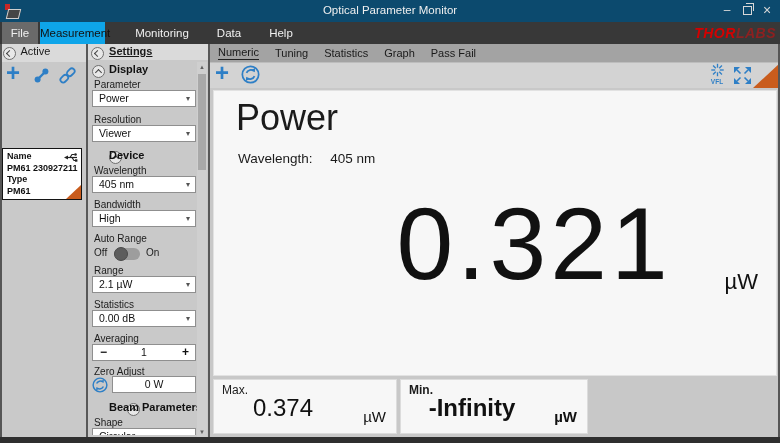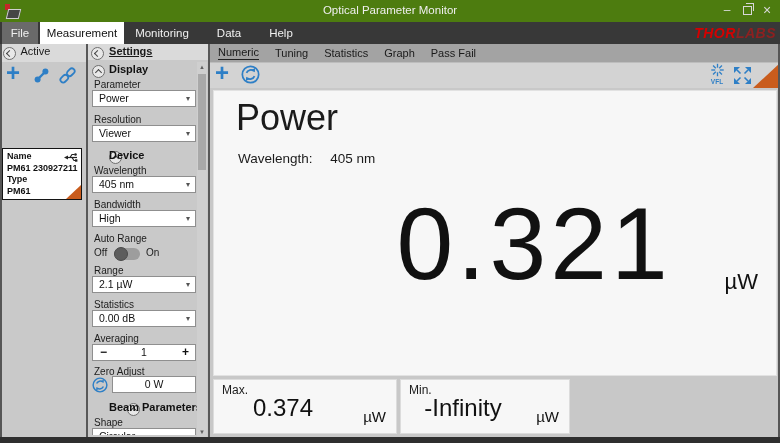--- a/index.html
+++ b/index.html
@@ -2,40 +2,40 @@
 <html><head>
 <meta charset="utf-8">
 <style>
   html,body{margin:0;padding:0;background:#222;}
   .window{position:relative;width:780px;height:443px;overflow:hidden;
     font-family:"Liberation Sans","DejaVu Sans",sans-serif;background:#c9c9c9;
     -webkit-font-smoothing:antialiased;}
   .abs{position:absolute;}
 
   
-  .titlebar{position:absolute;left:0;top:0;width:780px;height:22px;background:#4d7c0f;}
+  .titlebar{position:absolute;left:0;top:0;width:780px;height:22px;background:#0c4a6e;}
   .win-title{position:absolute;left:0;right:0;top:4px;text-align:center;
     font-size:11.5px;color:#efefef;}
   .appicon{position:absolute;left:5px;top:4px;width:15px;height:14px;}
   .appicon .flag{position:absolute;left:0;top:0;width:5px;height:6px;background:#c42828;}
   .appicon .box{position:absolute;left:2px;top:5px;width:11px;height:8px;
     border:1.5px solid #cfcfcf;transform:skewX(-14deg);background:#454545;}
   .winbtn{position:absolute;top:0;width:18px;height:20px;color:#d8d8d8;font-size:12px;
     text-align:center;line-height:20px;cursor:default;}
   .restore-box{display:inline-block;width:7px;height:7px;border:1.2px solid #d8d8d8;
     margin-top:6px;position:relative;}
   .restore-box:before{content:"";position:absolute;left:2px;top:-4px;width:7px;height:7px;
     border:1.2px solid #d8d8d8;border-bottom:none;border-left:none;}
 
   
   .menubar{position:absolute;left:0;top:22px;width:780px;height:22px;background:#383838;}
   .menu-item{position:absolute;top:0;height:22px;line-height:22px;text-align:center;
     font-size:11.5px;color:#f0f0f0;}
   .menu-file{left:2px;width:36px;background:#6a6a6a;}
-  .menu-meas{left:40px;width:84px;background:#ffffff;color:#111;font-weight:400;}
+  .menu-meas{left:40px;width:65px;background:#0ea5e9;color:#111;font-weight:400;}
   .brand{position:absolute;right:4px;top:3px;font-size:14px;font-weight:700;
     font-style:italic;letter-spacing:.5px;}
   .brand .thor{color:#d40000;}
   .brand .labs{color:#8e2020;}
 
   
   .phead{position:absolute;height:18px;background:#dadada;border-bottom:1px solid #a6a6a6;
     font-size:11px;color:#1a1a1a;}
   .circ{display:inline-block;width:11px;height:11px;border:1px solid #6e6e6e;border-radius:50%;
     position:relative;vertical-align:middle;background:#e8e8e8;}
@@ -308,21 +308,21 @@
     </div>
     <div class="bigval">0.321</div>
     <div class="bigunit">µW</div>
   </div>
 
   <div class="stat" style="left:213px;width:184px;">
     <span class="sl">Max.</span>
     <span class="sv">0.374</span>
     <span class="su">µW</span>
   </div>
-  <div class="stat" style="left:400px;width:170px;">
+  <div class="stat" style="left:400px;width:188px;font-weight:bold;">
     <span class="sl">Min.</span>
     <span class="sv">-Infinity</span>
     <span class="su">µW</span>
   </div>
 
   <div class="edge" style="left:0;"></div>
   <div class="edge" style="left:778px;"></div>
   <div class="bottomstrip"></div>
 </div>
 

